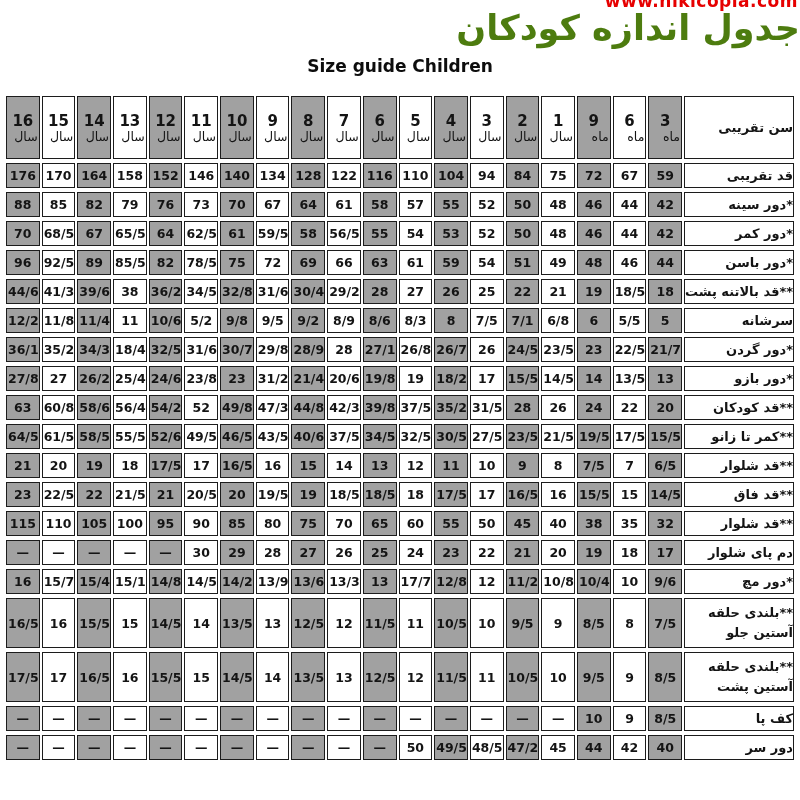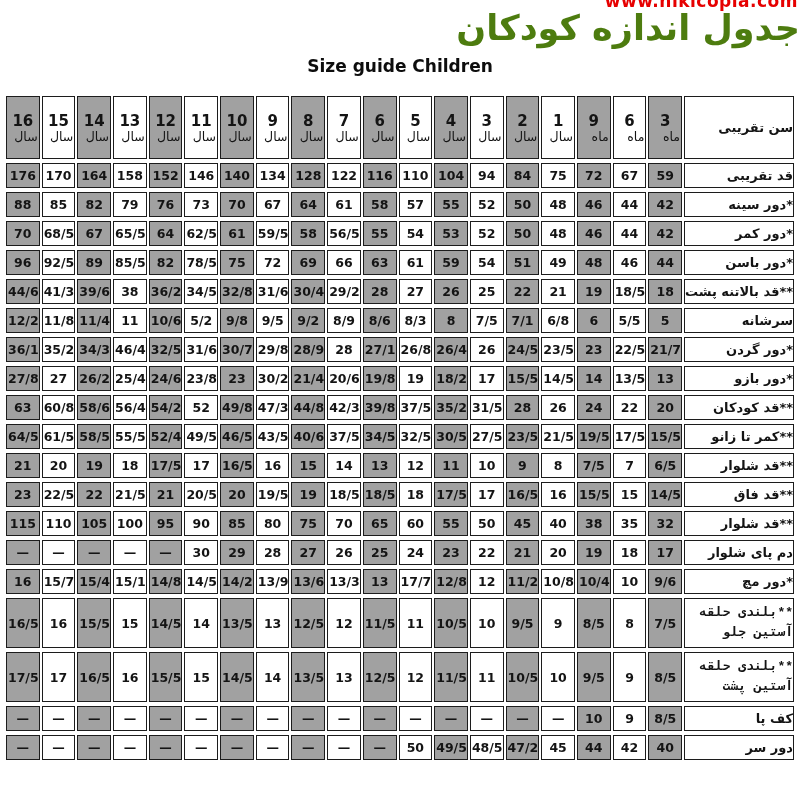--- a/index.html
+++ b/index.html
@@ -29,21 +29,21 @@
   }
   table.sizes .g{background:#a1a1a1;}
   table.sizes th.age{height:58px;font-size:15px;line-height:1.15;padding-top:3px;}
   table.sizes th.age .unit{display:block;font-size:12.5px;font-weight:normal;margin-left:14px;}
   table.sizes th.corner, table.sizes td.lbl{
     background:#ffffff;text-align:right;padding-right:0;padding-left:2px;
     font-size:13px;white-space:nowrap;direction:rtl;
   }
   table.sizes td.val{direction:ltr;}
   table.sizes tr.tall td{height:48px;}
-  table.sizes tr.tall td.lbl{white-space:normal;line-height:1.55;font-family:Liberation Mono, monospace;}
+  table.sizes tr.tall td.lbl{white-space:normal;line-height:1.55;}
 </style>
 </head>
 <body>
 
 <div class="watermark">www.nikicopia.com</div>
 
 <h1 class="title" lang="fa">جدول اندازه کودکان</h1>
 <div class="subtitle">Size guide Children</div>
 
 <table class="sizes">
@@ -227,48 +227,48 @@
         <td class="val g">12/2</td>
       </tr>
       <tr>
         <td class="lbl" lang="fa">*دور گردن</td>
         <td class="val g">21/7</td>
         <td class="val">22/5</td>
         <td class="val g">23</td>
         <td class="val">23/5</td>
         <td class="val g">24/5</td>
         <td class="val">26</td>
-        <td class="val g">26/4</td>
+        <td class="val g">26/7</td>
         <td class="val">26/8</td>
         <td class="val g">27/1</td>
         <td class="val">28</td>
         <td class="val g">28/9</td>
         <td class="val">29/8</td>
         <td class="val g">30/7</td>
         <td class="val">31/6</td>
         <td class="val g">32/5</td>
-        <td class="val">46/4</td>
+        <td class="val">18/4</td>
         <td class="val g">34/3</td>
         <td class="val">35/2</td>
         <td class="val g">36/1</td>
       </tr>
       <tr>
         <td class="lbl" lang="fa">*دور بازو</td>
         <td class="val g">13</td>
         <td class="val">13/5</td>
         <td class="val g">14</td>
         <td class="val">14/5</td>
         <td class="val g">15/5</td>
         <td class="val">17</td>
         <td class="val g">18/2</td>
         <td class="val">19</td>
         <td class="val g">19/8</td>
         <td class="val">20/6</td>
         <td class="val g">21/4</td>
-        <td class="val">30/2</td>
+        <td class="val">31/2</td>
         <td class="val g">23</td>
         <td class="val">23/8</td>
         <td class="val g">24/6</td>
         <td class="val">25/4</td>
         <td class="val g">26/2</td>
         <td class="val">27</td>
         <td class="val g">27/8</td>
       </tr>
       <tr>
         <td class="lbl" lang="fa">**قد کودکان</td>
@@ -301,21 +301,21 @@
         <td class="val g">23/5</td>
         <td class="val">27/5</td>
         <td class="val g">30/5</td>
         <td class="val">32/5</td>
         <td class="val g">34/5</td>
         <td class="val">37/5</td>
         <td class="val g">40/6</td>
         <td class="val">43/5</td>
         <td class="val g">46/5</td>
         <td class="val">49/5</td>
-        <td class="val g">52/4</td>
+        <td class="val g">52/6</td>
         <td class="val">55/5</td>
         <td class="val g">58/5</td>
         <td class="val">61/5</td>
         <td class="val g">64/5</td>
       </tr>
       <tr>
         <td class="lbl" lang="fa">**قد شلوار</td>
         <td class="val g">6/5</td>
         <td class="val">7</td>
         <td class="val g">7/5</td>

